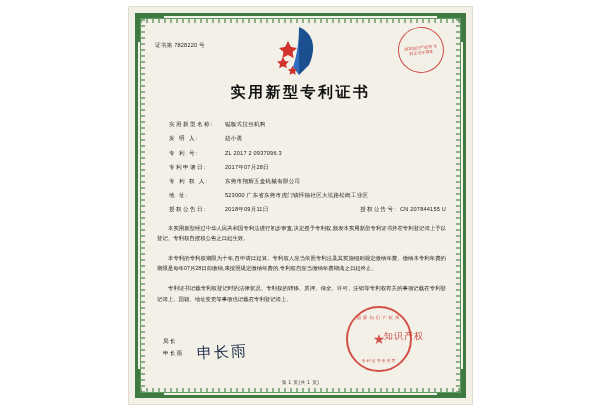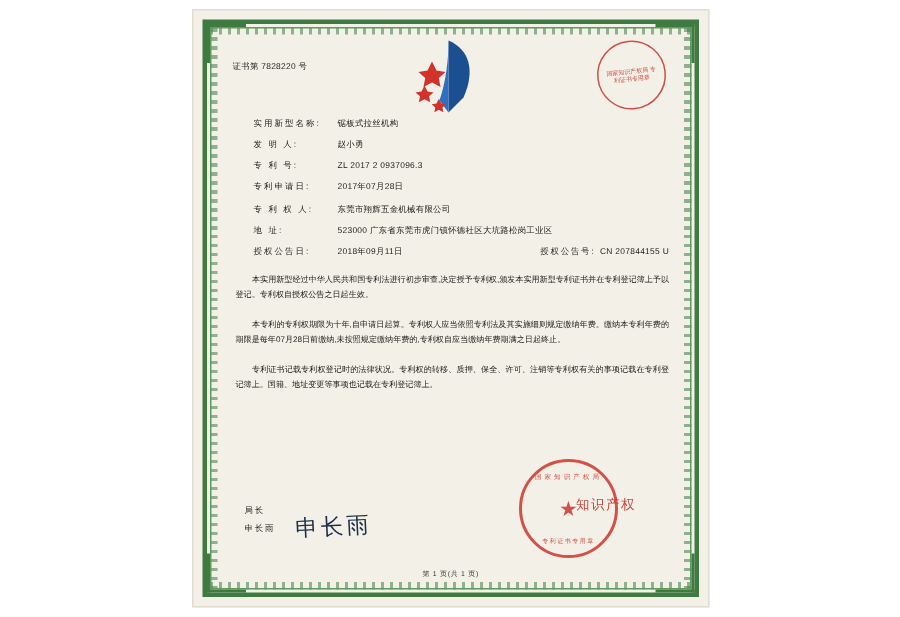--- a/index.html
+++ b/index.html
@@ -302,20 +302,21 @@
             <path d="M12 38 l2 -4 2 4 4 .6 -3 2.6 .8 4 -3.8 -2 -3.8 2 .8 -4 -3 -2.6 z" fill="#d2322c"></path>
             <path d="M22 46 l1.6 -3.2 1.6 3.2 3.2 .5 -2.4 2.1 .6 3.2 -3 -1.6 -3 1.6 .6 -3.2 -2.4 -2.1 z" fill="#d2322c"></path>
           </svg>
         </div>
 
         <div class="seal-top">
           <div class="inner">国家知识产权局 专利证书专用章</div>
         </div>
       </div>
 
+      <div class="title">实用新型专利证书</div>
 
       <div class="fields">
         <div class="field">
           <div class="f-label">实用新型名称:</div>
           <div class="f-value">锯板式拉丝机构</div>
         </div>
         <div class="field">
           <div class="f-label">发 明 人:</div>
           <div class="f-value">赵小勇</div>
         </div>

